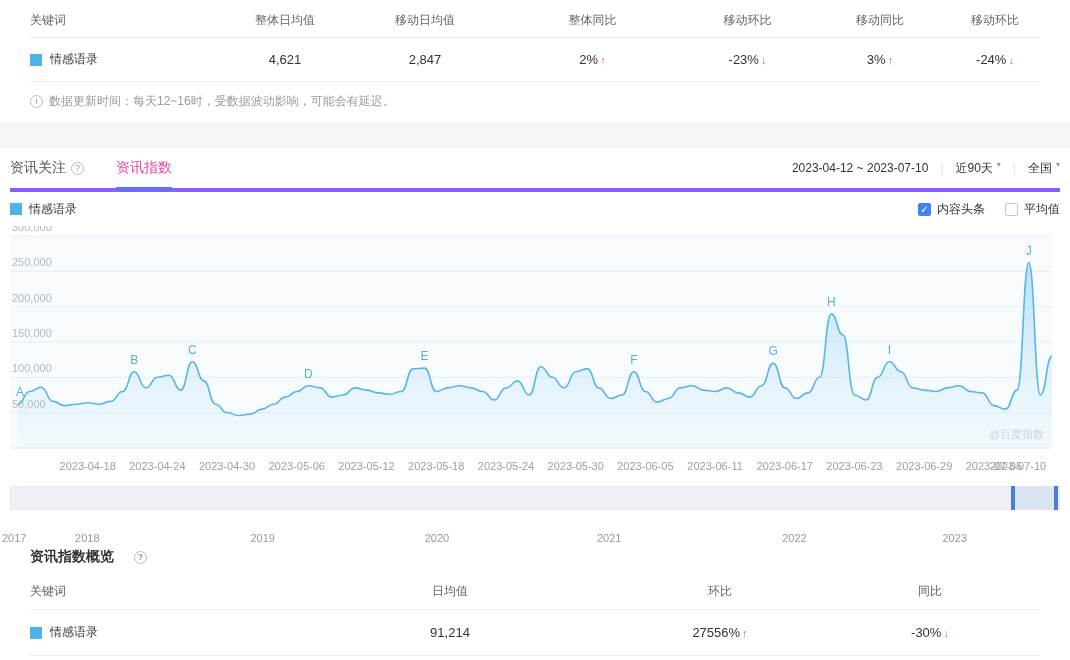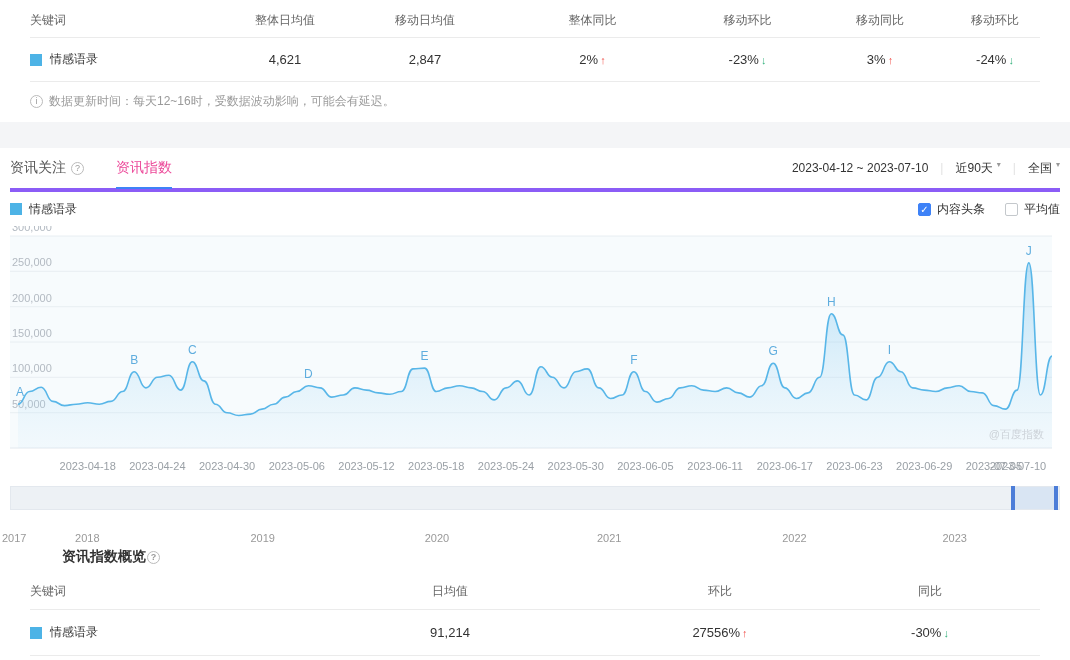--- a/index.html
+++ b/index.html
@@ -53,21 +53,21 @@
   .handle { position:absolute; top:-1px; bottom:-1px; width:4px; background:#4c7dd8; }
   .handle-left { left:95.4%; } .handle-right { left:99.5%; }
 
   .years { position:relative; height:18px; margin-top:4px; font-size:11px; color:#999; }
   .years span { position:absolute; top:18px; }
   .yr0{left:-8px;} .yr1{left:6.2%;} .yr2{left:22.9%;} .yr3{left:39.5%;}
   .yr4{left:55.9%;} .yr5{left:72.4%;margin-left:12px;} .yr6{left:88.8%;}
 
   
   .overview { padding:8px 30px 0; }
-  .ov-title { display:flex; align-items:center; gap:1px; height:34px; font-size:14px; font-weight:bold; color:#333;margin-left:32px; }
+  .ov-title { display:flex; align-items:center; gap:20px; height:34px; font-size:14px; font-weight:bold; color:#333; }
   .ov-grid { display:grid; grid-template-columns:250px 340px 200px 220px; align-items:center; }
   .ov-header { height:36px; border-bottom:1px solid #ebebeb; font-size:12px; color:#666; font-weight:normal; }
   .ov-header > div:not(:first-child), .ov-row > div:not(:first-child) { text-align:center; }
   .ov-row { height:46px; border-bottom:1px solid #ebebeb; font-size:13px; }
 </style>
 </head>
 <body>
 
 <section class="top-section">
   <div class="t-grid t-header">

